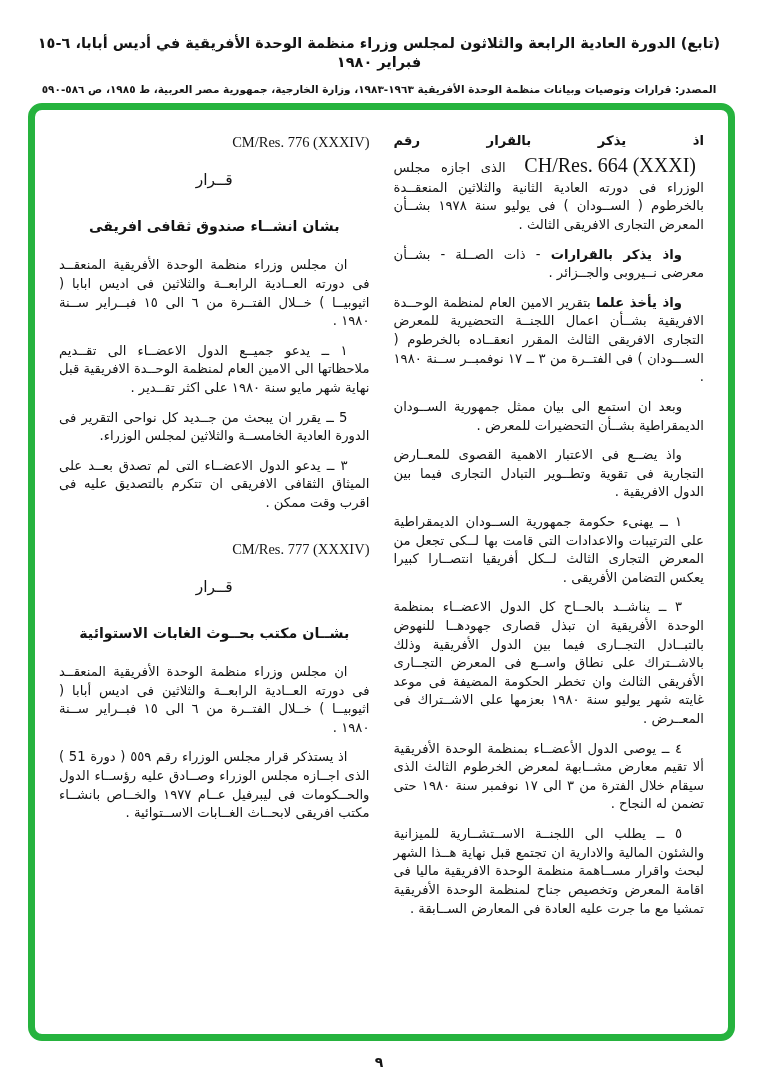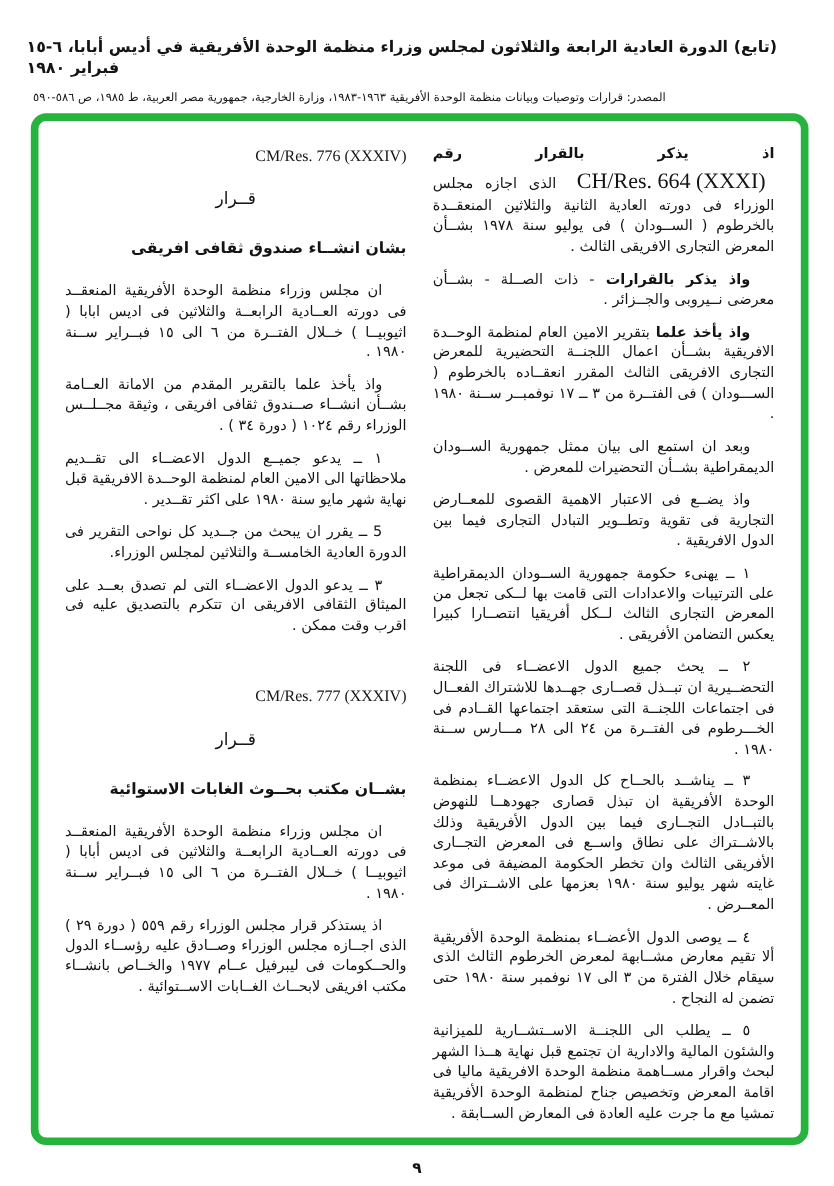--- a/index.html
+++ b/index.html
@@ -1,23 +1,23 @@
 <!DOCTYPE html>
 <html lang="ar"><head>
 <meta charset="utf-8">
 <style>
   html,body{margin:0;padding:0;}
   body{
     width:758px;height:1078px;position:relative;background:#ffffff;
     font-family:"DejaVu Sans",sans-serif;color:#141414;overflow:hidden;
   }
   
-  .page-header{direction:rtl;text-align:left;padding-top:34px;}
+  .page-header{direction:rtl;text-align:center;padding-top:34px;}
   .hdr1{font-size:14.5px;font-weight:bold;letter-spacing:0;line-height:1.3;padding:0 24px;}
-  .hdr2{font-size:10.5px;font-weight:normal;margin-top:11px;padding:0 30px;}
+  .hdr2{font-size:10.5px;font-weight:bold;margin-top:11px;padding:0 30px;}
   
   .frame{
     position:absolute;left:28px;top:103px;width:707px;height:938px;
     box-sizing:border-box;border:7px solid #26b33e;border-radius:14px;
     padding:22px 24px 16px 24px;overflow:hidden;background:#fff;
   }
   .cols{display:flex;direction:rtl;gap:24px;height:100%;}
   .col{
     width:50%;direction:rtl;text-align:justify;
     font-size:13.2px;line-height:1.41;
@@ -30,24 +30,24 @@
   }
   .latin-ref-inline{
     direction:ltr;display:inline-block;font-family:"Liberation Serif",serif;
     font-size:20px;padding:0 8px;
   }
   .decision-word{
     text-align:center;font-weight:normal;font-size:15.5px;
     margin:18px 0 24px 0;text-indent:0;
   }
   .res-title{
-    text-align:right;font-weight:bold;font-size:14.2px;
+    text-align:center;font-weight:bold;font-size:14.2px;
     margin:0 0 20px 0;text-indent:0;
   }
-  .gap-before-ref{margin-top:44px;font-family:Liberation Serif, serif;}
+  .gap-before-ref{margin-top:26px;font-family:Liberation Serif, serif;}
   b{font-weight:bold;}
   
   .page-number{
     position:absolute;left:0;right:0;bottom:8px;text-align:center;
     font-size:14px;font-weight:bold;direction:rtl;
   }
 </style>
 </head>
 <body>
 
@@ -59,38 +59,36 @@
 <div class="frame">
   <div class="cols">
 
     <div class="col">
       <p class="para"><b>اذ يذكر بالقرار رقم</b> <span class="latin-ref-inline">CH/Res. 664 (XXXI)</span> <span>الذى اجازه مجلس الوزراء فى دورته العادية الثانية والثلاثين المنعقــدة بالخرطوم ( الســودان ) فى يوليو سنة ١٩٧٨ بشــأن المعرض التجارى الافريقى الثالث .</span></p>
       <p class="para indent"><b>واذ يذكر بالقرارات</b> <span>- ذات الصــلة - بشــأن معرضى نــيروبى والجــزائر .</span></p>
       <p class="para indent"><b>واذ يأخذ علما</b> <span>بتقرير الامين العام لمنظمة الوحــدة الافريقية بشــأن اعمال اللجنــة التحضيرية للمعرض التجارى الافريقى الثالث المقرر انعقــاده بالخرطوم ( الســـودان ) فى الفتــرة من ٣ ــ ١٧ نوفمبــر ســنة ١٩٨٠ .</span></p>
       <p class="para indent">وبعد ان استمع الى بيان ممثل جمهورية الســودان الديمقراطية بشــأن التحضيرات للمعرض .</p>
       <p class="para indent">واذ يضــع فى الاعتبار الاهمية القصوى للمعــارض التجارية فى تقوية وتطــوير التبادل التجارى فيما بين الدول الافريقية .</p>
       <p class="para indent">١ ــ يهنىء حكومة جمهورية الســودان الديمقراطية على الترتيبات والاعدادات التى قامت بها لــكى تجعل من المعرض التجارى الثالث لــكل أفريقيا انتصــارا كبيرا يعكس التضامن الأفريقى .</p>
-      <p class="para indent">٢ ــ يحث جميع الدول الاعضــاء فى اللجنة التحضــيرية ان تبــذل قصــارى جهــدها للاشتراك الفعــال فى اجتماعات اللجنــة التى ستعقد اجتماعها القــادم فى الخـــرطوم فى الفتــرة من ٢٤ الى ٢٨ مـــارس ســنة ١٩٨٠ .</p>
       <p class="para indent">٣ ــ يناشــد بالحــاح كل الدول الاعضــاء بمنظمة الوحدة الأفريقية ان تبذل قصارى جهودهــا للنهوض بالتبــادل التجــارى فيما بين الدول الأفريقية وذلك بالاشــتراك على نطاق واســع فى المعرض التجــارى الأفريقى الثالث وان تخطر الحكومة المضيفة فى موعد غايته شهر يوليو سنة ١٩٨٠ بعزمها على الاشــتراك فى المعــرض .</p>
       <p class="para indent">٤ ــ يوصى الدول الأعضــاء بمنظمة الوحدة الأفريقية ألا تقيم معارض مشــابهة لمعرض الخرطوم الثالث الذى سيقام خلال الفترة من ٣ الى ١٧ نوفمبر سنة ١٩٨٠ حتى تضمن له النجاح .</p>
       <p class="para indent">٥ ــ يطلب الى اللجنــة الاســتشــارية للميزانية والشئون المالية والادارية ان تجتمع قبل نهاية هــذا الشهر لبحث واقرار مســاهمة منظمة الوحدة الافريقية ماليا فى اقامة المعرض وتخصيص جناح لمنظمة الوحدة الأفريقية تمشيا مع ما جرت عليه العادة فى المعارض الســابقة .</p>
     </div>
 
     <div class="col">
       <p class="latin-ref">CM/Res. 776 (XXXIV)</p>
       <p class="decision-word">قــرار</p>
       <p class="res-title">بشان انشــاء صندوق ثقافى افريقى</p>
       <p class="para indent">ان مجلس وزراء منظمة الوحدة الأفريقية المنعقــد فى دورته العــادية الرابعــة والثلاثين فى اديس ابابا ( اثيوبيــا ) خــلال الفتــرة من ٦ الى ١٥ فبــراير ســنة ١٩٨٠ .</p>
-      <p class="para indent">واذ يأخذ علما بالتقرير المقدم من الامانة العــامة بشــأن انشــاء صــندوق ثقافى افريقى ، وثيقة مجــلــس الوزراء رقم ١٠٢٤ ( دورة ٣٤ ) .</p>
       <p class="para indent">١ ــ يدعو جميــع الدول الاعضــاء الى تقــديم ملاحظاتها الى الامين العام لمنظمة الوحــدة الافريقية قبل نهاية شهر مايو سنة ١٩٨٠ على اكثر تقــدير .</p>
       <p class="para indent">5 ــ يقرر ان يبحث من جــديد كل نواحى التقرير فى الدورة العادية الخامســة والثلاثين لمجلس الوزراء.</p>
       <p class="para indent">٣ ــ يدعو الدول الاعضــاء التى لم تصدق بعــد على الميثاق الثقافى الافريقى ان تتكرم بالتصديق عليه فى اقرب وقت ممكن .</p>
       <p class="latin-ref gap-before-ref">CM/Res. 777 (XXXIV)</p>
       <p class="decision-word">قــرار</p>
       <p class="res-title">بشــان مكتب بحــوث الغابات الاستوائية</p>
       <p class="para indent">ان مجلس وزراء منظمة الوحدة الأفريقية المنعقــد فى دورته العــادية الرابعــة والثلاثين فى اديس أبابا ( اثيوبيــا ) خــلال الفتــرة من ٦ الى ١٥ فبــراير ســنة ١٩٨٠ .</p>
-      <p class="para indent">اذ يستذكر قرار مجلس الوزراء رقم ٥٥٩ ( دورة ٢٩ ) الذى اجــازه مجلس الوزراء وصــادق عليه رؤســاء الدول والحــكومات فى ليبرفيل عــام ١٩٧٧ والخــاص بانشــاء مكتب افريقى لابحــاث الغــابات الاســتوائية .</p>
+      <p class="para indent">اذ يستذكر قرار مجلس الوزراء رقم ٥٥٩ ( دورة 51 ) الذى اجــازه مجلس الوزراء وصــادق عليه رؤســاء الدول والحــكومات فى ليبرفيل عــام ١٩٧٧ والخــاص بانشــاء مكتب افريقى لابحــاث الغــابات الاســتوائية .</p>
     </div>
 
   </div>
 </div>
 
 <div class="page-number">٩</div>
 
 </body></html>

